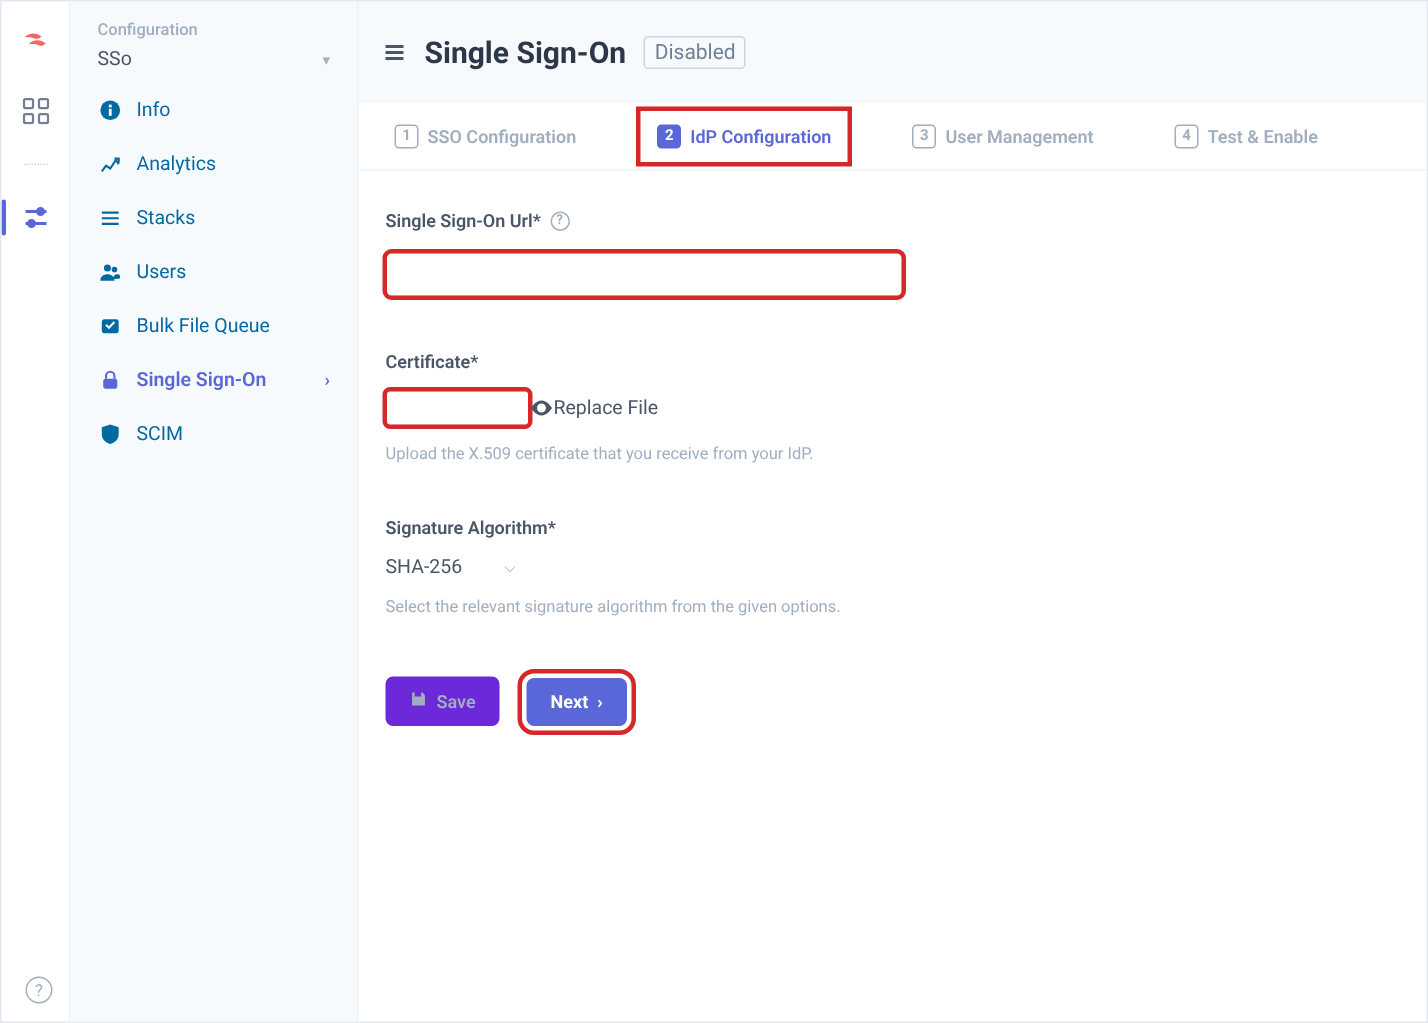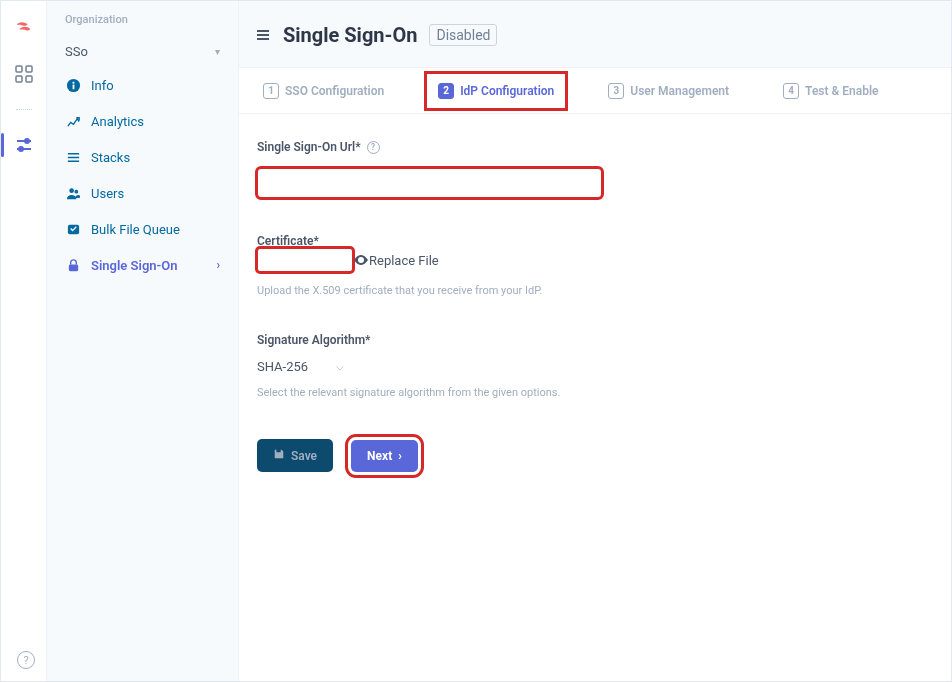--- a/index.html
+++ b/index.html
@@ -71,21 +71,21 @@
 }
 .org-label {
   font-size: 11px;
   color: #a0aec0;
   font-weight: 500;
 }
 .org-row {
   display: flex;
   align-items: center;
   justify-content: space-between;
-  margin-top: 18px;
+  margin-top: 6px;
   cursor: pointer;
 }
 .org-name {
   font-size: 13px;
   color: #4a5568;
 }
 .chev {
   color: #a0aec0;
   font-size: 10px;
 }
@@ -216,20 +216,21 @@
   border: 1px solid #e2e8f0;
   border-radius: 4px;
   margin-top: 14px;
   padding: 0 8px;
   font-size: 12px;
   color: #4a5568;
 }
 .cert-row {
   display: flex;
   align-items: center;
+  margin-top: 12px;
 }
 .file-box {
   width: 96px;
   height: 24px;
   border: 1px solid #e2e8f0;
   border-radius: 3px;
   background: #fff;
   cursor: pointer;
 }
 .eye {
@@ -257,21 +258,21 @@
   color: #4a5568;
   cursor: pointer;
 }
 .action-row {
   display: flex;
   align-items: center;
   gap: 18px;
   margin-top: 40px;
 }
 .btn-save {
-  background: #0c4a6e;
+  background: #6d28d9;
   color: #a0aec0;
   border: none;
   padding: 9px 16px;
   border-radius: 5px;
   font-size: 12px;
   font-weight: 600;
   display: flex;
   align-items: center;
   gap: 6px;
   cursor: pointer;
@@ -346,21 +347,21 @@
     <svg viewBox="0 0 18 18" width="18" height="18" fill="none" stroke="currentColor" stroke-width="2">
         <path d="M2 5h9m3 0h2M2 13h3m3 0h8"></path>
         <circle cx="12" cy="5" r="2" fill="currentColor"></circle>
         <circle cx="6" cy="13" r="2" fill="currentColor"></circle>
       </svg>
   </div>
 </div>
 
 <div class="sidebar">
   <div class="org-block">
-    <div class="org-label">Organization</div>
+    <div class="org-label">Configuration</div>
     <div class="org-row">
       <div class="org-name">SSo</div>
       <div class="chev">▾</div>
     </div>
   </div>
 
 
   <div class="nav-list">
     <div class="nav-item">
       <span class="icon-slot">
@@ -410,20 +411,28 @@
     </div>
     <div class="nav-item active">
       <span class="icon-slot">
         <svg viewBox="0 0 16 16" width="15" height="15" fill="currentColor">
             <rect x="3" y="7" width="10" height="7" rx="1.5"></rect>
             <path d="M5 7V5a3 3 0 016 0v2" fill="none" stroke="currentColor" stroke-width="1.5"></path>
           </svg>
       </span>
       <span class="nav-label">Single Sign-On</span>
       <span style="font-size:12px;">›</span>
+    </div>
+    <div class="nav-item">
+      <span class="icon-slot">
+        <svg viewBox="0 0 16 16" width="15" height="15" fill="currentColor">
+            <path d="M8 1l6 2v5c0 4-3 6-6 7-3-1-6-3-6-7V3z"></path>
+          </svg>
+      </span>
+      <span class="nav-label">SCIM</span>
     </div>
   </div>
 </div>
 
 <div class="main">
   <div class="page-header">
     <div class="ham">
       <svg viewBox="0 0 16 16" width="16" height="16" fill="none" stroke="currentColor" stroke-width="2">
           <path d="M2 4h12M2 8h12M2 12h12"></path>
         </svg>

